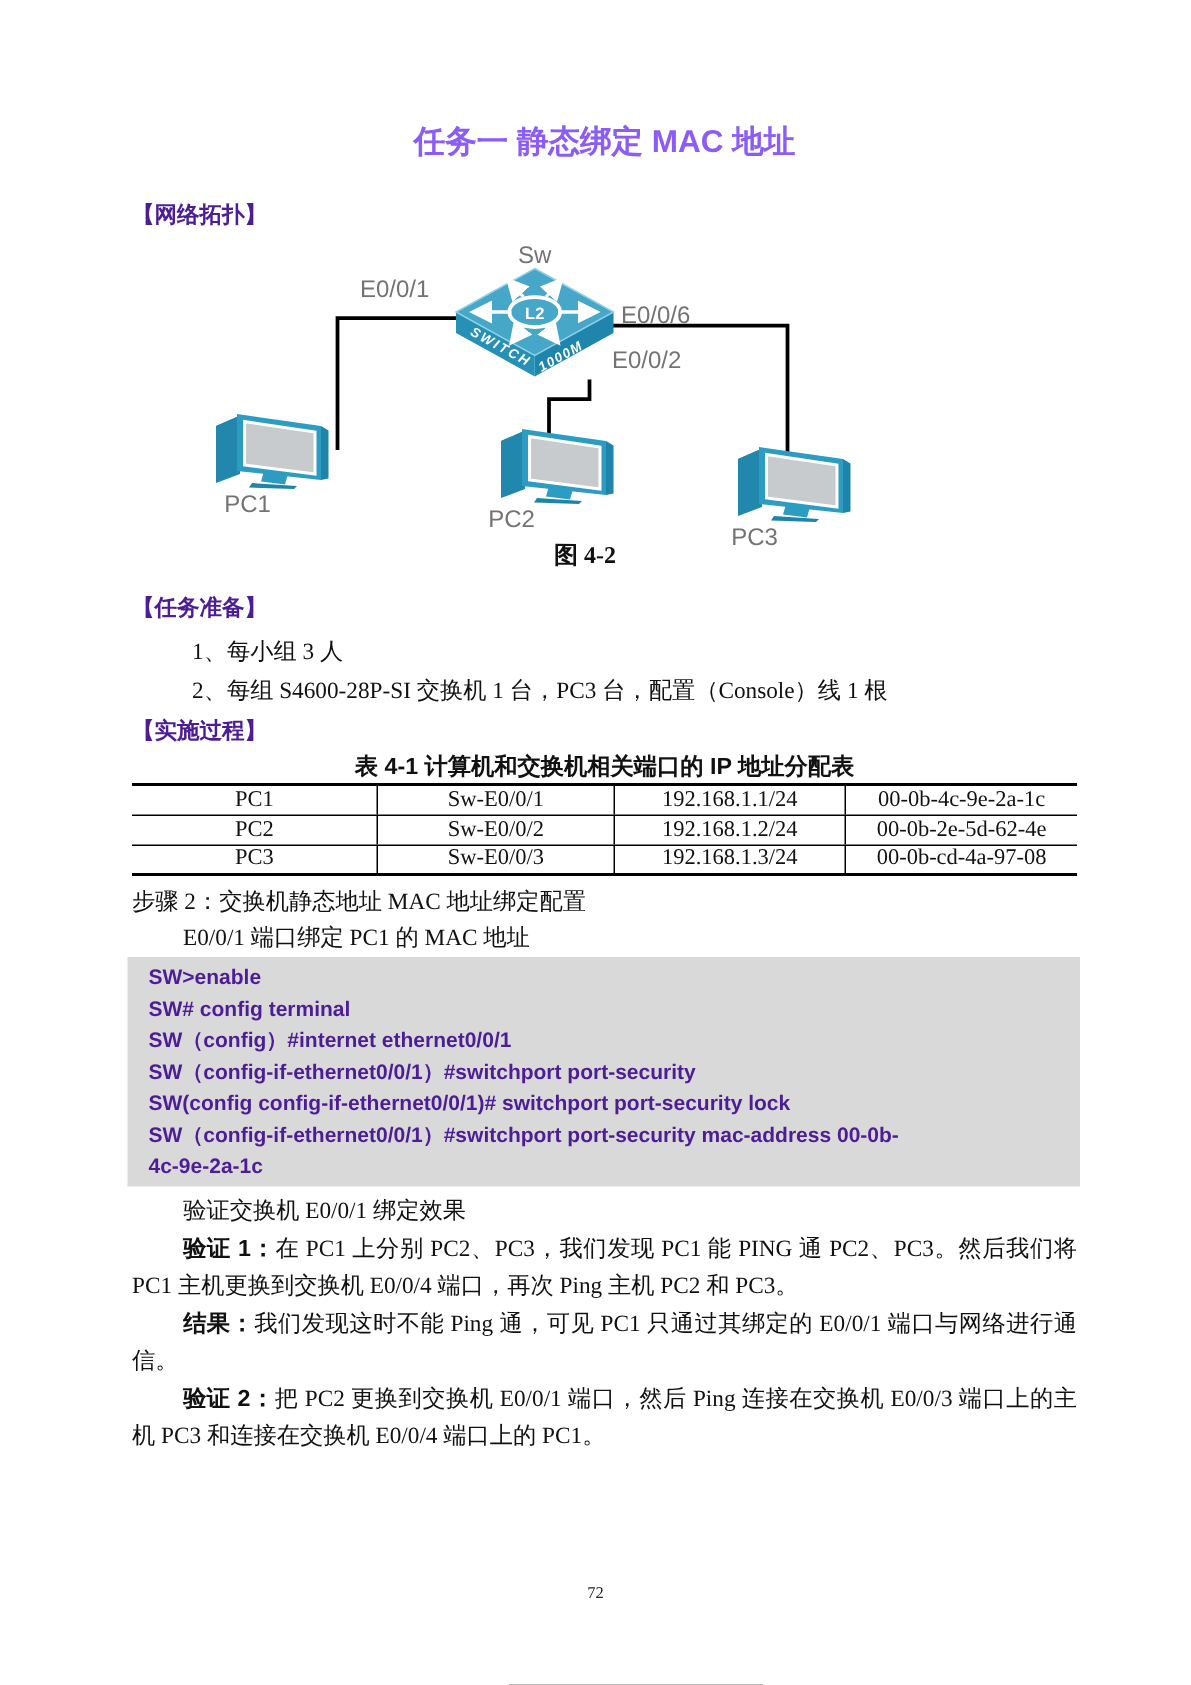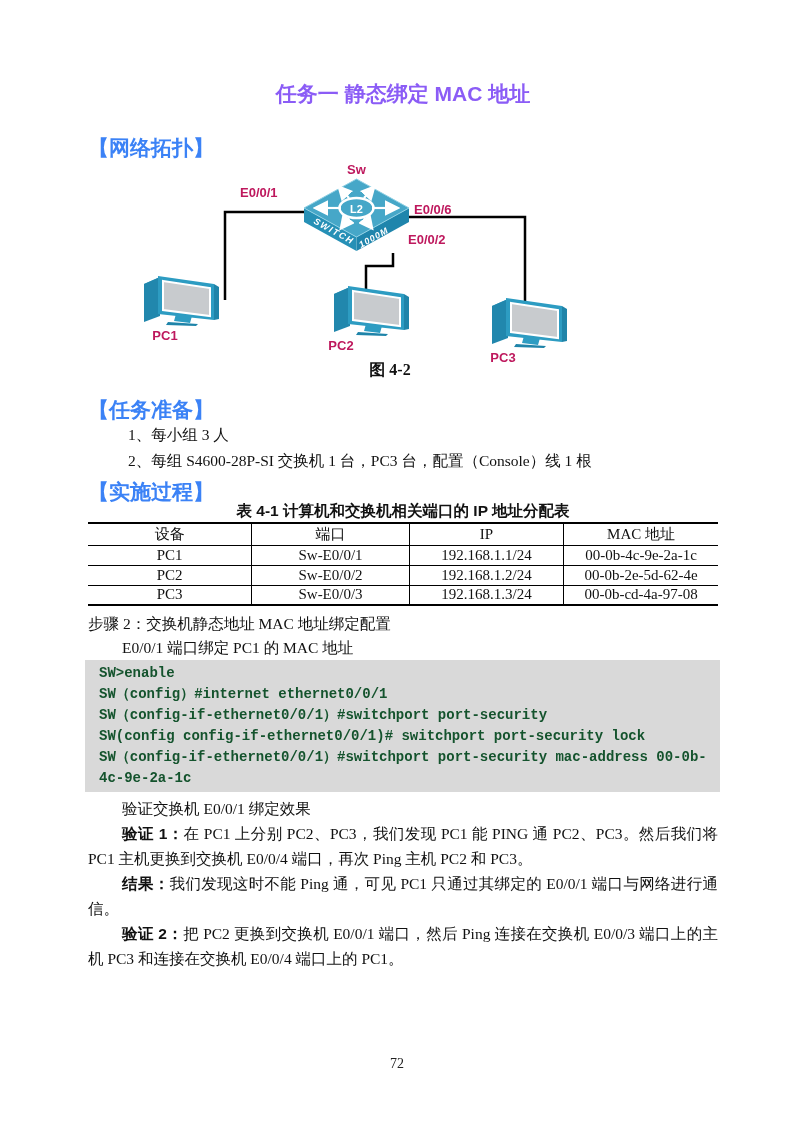--- a/index.html
+++ b/index.html
@@ -9,31 +9,31 @@
     background:#ffffff; overflow:hidden;
     font-family:"Liberation Serif","DejaVu Serif",serif; color:#111;
   }
   .content { position:absolute; left:88px; top:0; width:630px; }
 
   .title { padding-top:80px; height:110px; text-align:center;
     font-family:"Liberation Sans","DejaVu Sans",sans-serif;
     font-weight:bold; font-size:21px; color:#8b5cf6; }
 
   .sec-label { font-family:"Liberation Sans","DejaVu Sans",sans-serif;
-    font-weight:bold; font-size:21px; height:22px; color:#3b82f6; }
+    font-weight:bold; font-size:15px; height:22px; color:#4c1d95; }
   .sec-topology { margin-top:24px; }
   .sec-prep { margin-top:16px; }
   .sec-process { margin-top:4px; }
 
   
   .topo { position:relative; margin-top:2px; height:202px; }
   .topo svg.lines { position:absolute; left:0; top:0; }
   .dev-label, .port-label {
     position:absolute; font-family:"Liberation Sans","DejaVu Sans",sans-serif;
-    font-weight:bold; font-size:13px; color:#be185d; }
+    font-weight:normal; font-size:16px; color:#737373; }
   .sw-name  { left:215px; top:4px;  width:107px; text-align:center; }
   .p1-label { left:152px; top:27px; }
   .p3-label { left:326px; top:44px; }
   .p2-label { left:320px; top:74px; }
   .switch-wrap { position:absolute; left:215px; top:20px; }
   .pc1-wrap { position:absolute; left:50px;  top:112px; }
   .pc2-wrap { position:absolute; left:240px; top:122px; }
   .pc3-wrap { position:absolute; left:398px; top:134px; }
   .pc1-label { left:45px;  top:170px; width:64px; text-align:center; }
   .pc2-label { left:221px; top:180px; width:64px; text-align:center; }
@@ -63,29 +63,29 @@
   table.ip-table tr:last-child td { border-bottom:none; }
   table.ip-table th + th, table.ip-table td + td { border-left:1px solid #000; }
   col.c1{width:26%;} col.c2{width:25%;} col.c3{width:24.5%;} col.c4{width:24.5%;}
 
   .step2a { margin-top:6px; line-height:24px; font-size:15.5px; }
   .step2b { line-height:24px; font-size:15.5px; padding-left:34px; }
 
   
   .code-block { margin-left:-3px; width:635px; background:#D9D9D9;
     padding:3px 6px 3px 14px;
-    font-family:Liberation Mono, monospace;
-    font-weight:bold; font-size:14px; line-height:21px; color:#14532d; }
+    font-family:Liberation Sans, sans-serif;
+    font-weight:bold; font-size:14px; line-height:21px; color:#4c1d95; }
   .code-line { white-space:nowrap; }
 
   .verify-intro { margin-top:5px; line-height:24px; font-size:15.5px;
     text-indent:2.2em; }
 
   .footer { position:absolute; left:0; top:1056px; width:100%;
-    text-align:center; font-size:14px; color:#222; }
+    text-align:center; font-size:11px; color:#222; }
 </style>
 </head>
 <body>
 
 <div class="page">
   <div class="content">
 
     <div class="title">任务一 静态绑定 MAC 地址</div>
 
     <div class="sec-label sec-topology">【网络拓扑】</div>
@@ -178,26 +178,20 @@
     <div class="tbl-title">表 4-1 计算机和交换机相关端口的 IP 地址分配表</div>
 
     <table class="ip-table">
       <colgroup>
           <col class="c1">
           <col class="c2">
           <col class="c3">
           <col class="c4">
         </colgroup>
       <tbody>
-          <tr>
-        <th>设备</th>
-        <th>端口</th>
-        <th>IP</th>
-        <th>MAC 地址</th>
-      </tr>
       <tr>
         <td>PC1</td>
         <td>Sw-E0/0/1</td>
         <td>192.168.1.1/24</td>
         <td>00-0b-4c-9e-2a-1c</td>
       </tr>
       <tr>
         <td>PC2</td>
         <td>Sw-E0/0/2</td>
         <td>192.168.1.2/24</td>
@@ -210,20 +204,21 @@
         <td>00-0b-cd-4a-97-08</td>
       </tr>
     </tbody>
       </table>
 
     <div class="step2a">步骤 2：交换机静态地址 MAC 地址绑定配置</div>
     <div class="step2b">E0/0/1 端口绑定 PC1 的 MAC 地址</div>
 
     <div class="code-block">
       <div class="code-line">SW&gt;enable</div>
+      <div class="code-line">SW# config terminal</div>
       <div class="code-line">SW（config）#internet ethernet0/0/1</div>
       <div class="code-line">SW（config-if-ethernet0/0/1）#switchport port-security</div>
       <div class="code-line">SW(config config-if-ethernet0/0/1)# switchport port-security lock</div>
       <div class="code-line">SW（config-if-ethernet0/0/1）#switchport port-security mac-address 00-0b-</div>
       <div class="code-line">4c-9e-2a-1c</div>
     </div>
 
     <div class="verify-intro">验证交换机 E0/0/1 绑定效果</div>
 
     <div class="para indent2"><span class="bold-prefix">验证 1：</span><span>在 PC1 上分别 PC2、PC3，我们发现 PC1 能 PING 通 PC2、PC3。然后我们将 PC1 主机更换到交换机 E0/0/4 端口，再次 Ping 主机 PC2 和 PC3。</span></div>

